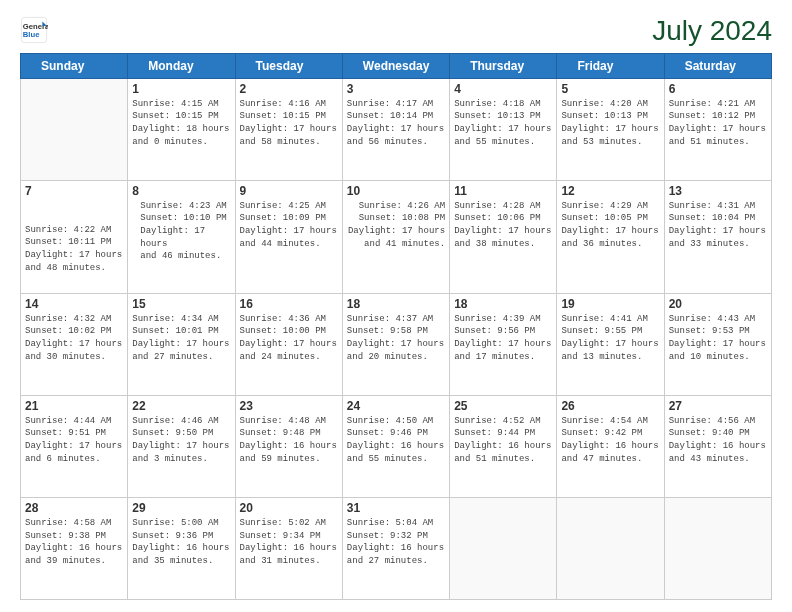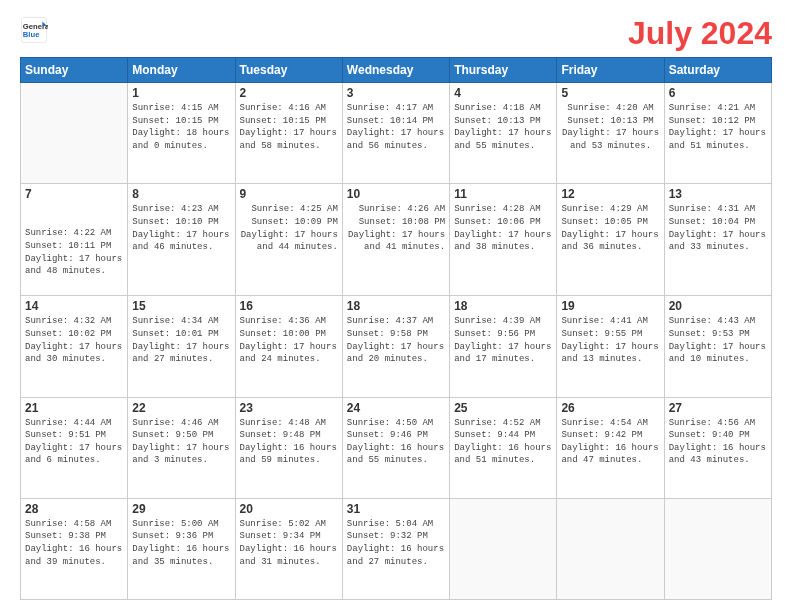--- a/index.html
+++ b/index.html
@@ -29,42 +29,42 @@
       gap: 4px;
     }
     .logo-icon {
       width: 28px;
       height: 28px;
     }
     .title-block {
       text-align: right;
     }
     .month-year {
-      font-size: 32px;
-      font-weight: bold;
-      color: #ef4444;
+      font-size: 28px;
+      font-weight: normal;
+      color: #14532d;
       line-height: 1.1;
     }
     .location {
       font-size: 14px;
       color: #555;
     }
     .calendar {
       flex: 1;
       border: 1px solid #ccc;
       border-collapse: collapse;
       width: 100%;
       table-layout: fixed;
     }
     .calendar th {
       background: #2979c2;
       color: #fff;
       font-size: 12px;
       font-weight: bold;
-      padding: 5px 4px;
+      padding: 5px 20px;
       text-align: left;
       border: 1px solid #2060a0;
     }
     .calendar td {
       border: 1px solid #ccc;
       vertical-align: top;
       padding: 3px 4px;
       font-size: 9.5px;
       color: #333;
       background: #fff;
@@ -142,21 +142,21 @@
           </td>
           <td>
             <div class="day-number">4</div>
             <div class="day-info" style="white-space: pre-line;">Sunrise: 4:18 AM
 Sunset: 10:13 PM
 Daylight: 17 hours
 and 55 minutes.</div>
           </td>
           <td>
             <div class="day-number">5</div>
-            <div class="day-info" style="white-space: pre-line; text-align: center;">Sunrise: 4:20 AM
+            <div class="day-info" style="white-space: pre-line;">Sunrise: 4:20 AM
 Sunset: 10:13 PM
 Daylight: 17 hours
 and 53 minutes.</div>
           </td>
           <td>
             <div class="day-number">6</div>
             <div class="day-info" style="white-space: pre-line;">Sunrise: 4:21 AM
 Sunset: 10:12 PM
 Daylight: 17 hours
 and 51 minutes.</div>
@@ -165,28 +165,28 @@
         <tr>
           <td>
             <div class="day-number">7</div>
             <div class="day-info" style="white-space: pre-line; margin-top: 26px;">Sunrise: 4:22 AM
 Sunset: 10:11 PM
 Daylight: 17 hours
 and 48 minutes.</div>
           </td>
           <td>
             <div class="day-number">8</div>
-            <div class="day-info" style="white-space: pre-line;">Sunrise: 4:23 AM
+            <div class="day-info" style="white-space: pre-line; margin-left: 8px;">Sunrise: 4:23 AM
 Sunset: 10:10 PM
 Daylight: 17 hours
 and 46 minutes.</div>
           </td>
           <td>
             <div class="day-number">9</div>
-            <div class="day-info" style="white-space: pre-line; text-align: right;">Sunrise: 4:25 AM
+            <div class="day-info" style="white-space: pre-line;">Sunrise: 4:25 AM
 Sunset: 10:09 PM
 Daylight: 17 hours
 and 44 minutes.</div>
           </td>
           <td>
             <div class="day-number">10</div>
             <div class="day-info" style="white-space: pre-line; text-align: right;">Sunrise: 4:26 AM
 Sunset: 10:08 PM
 Daylight: 17 hours
 and 41 minutes.</div>

